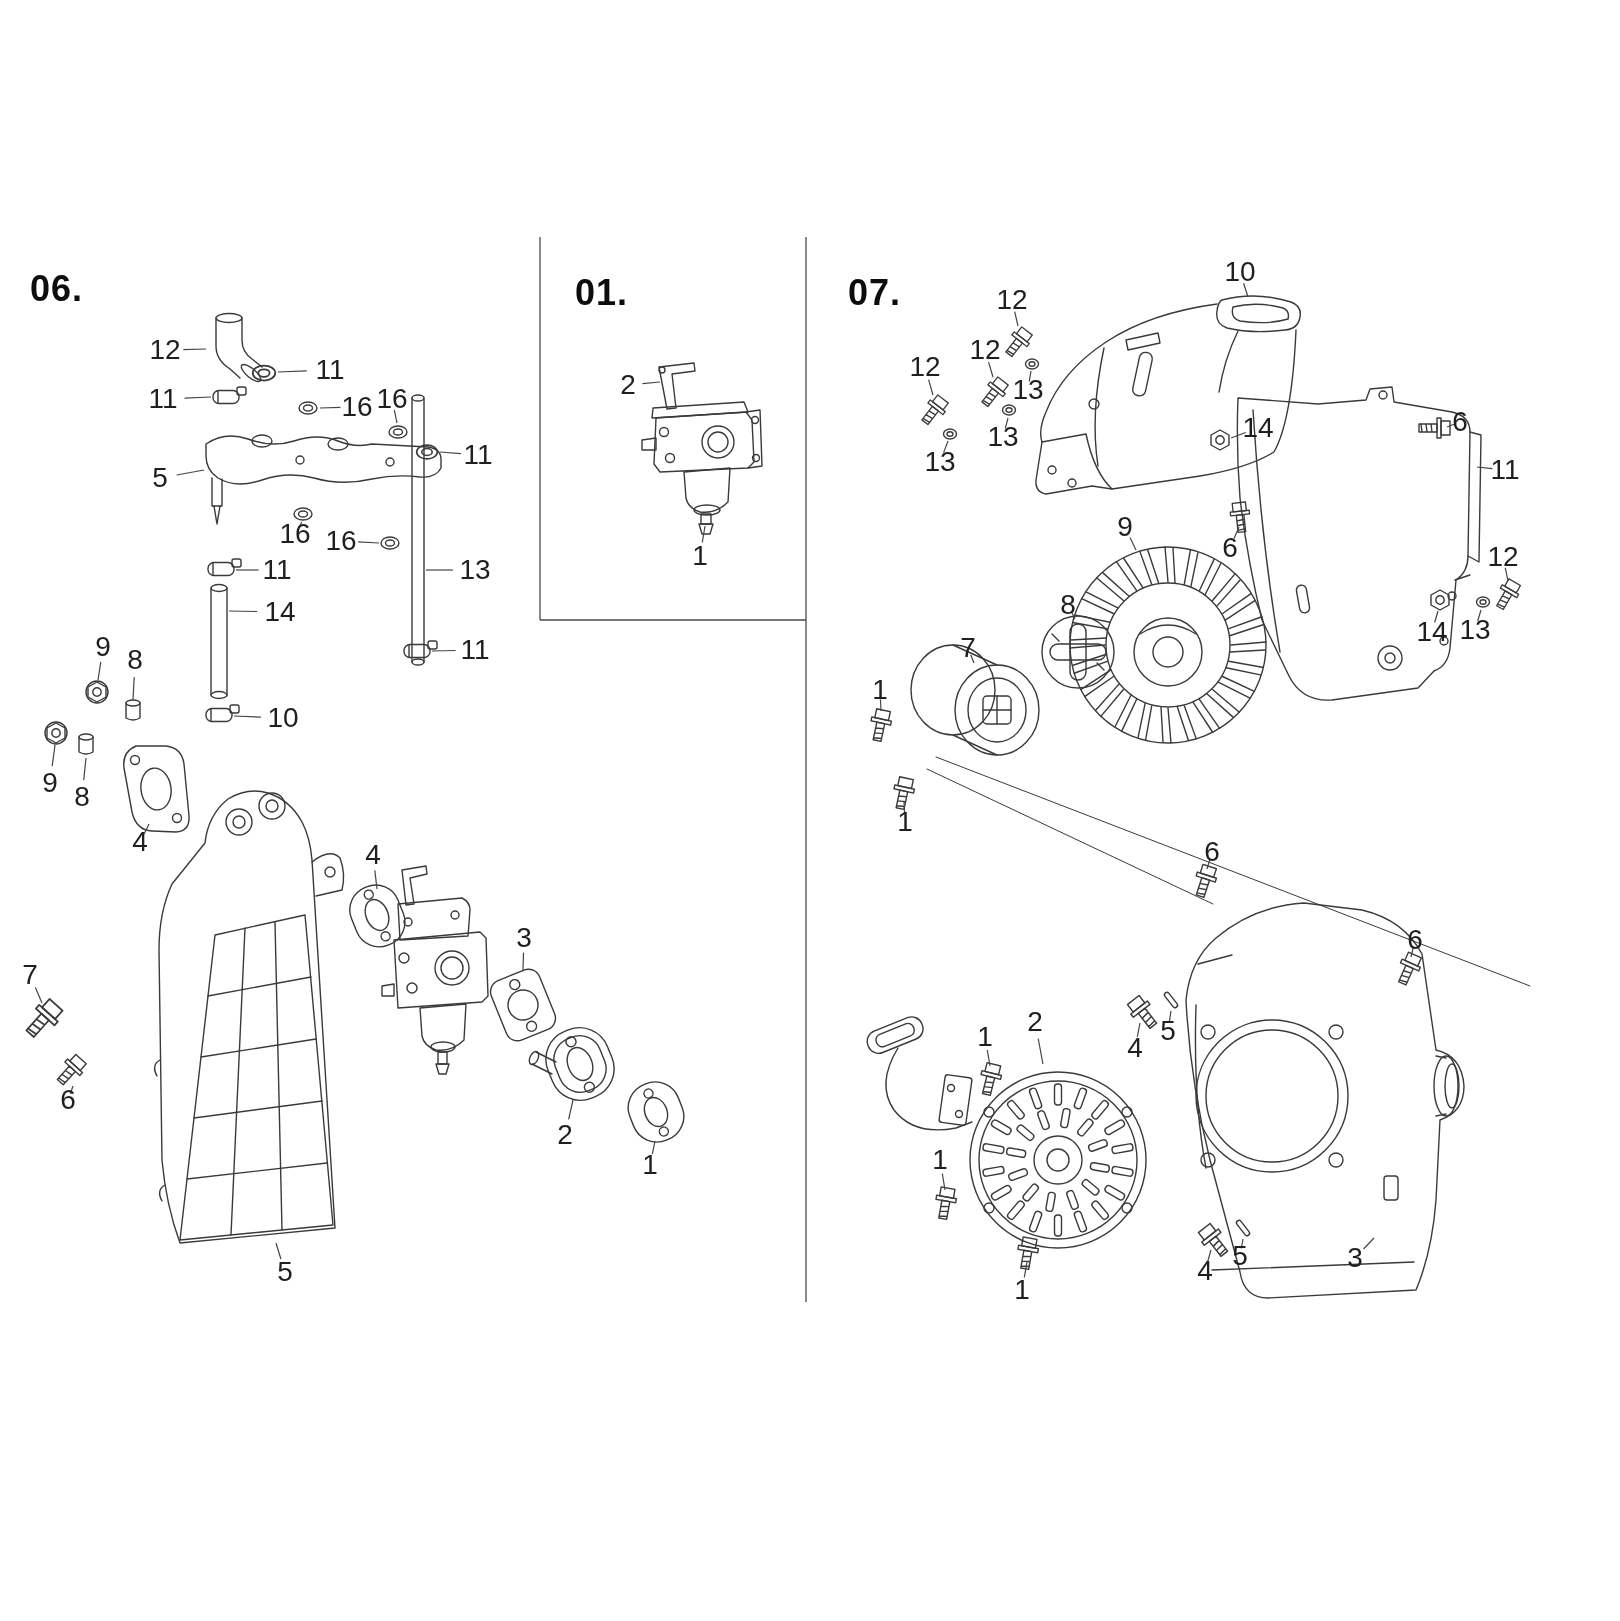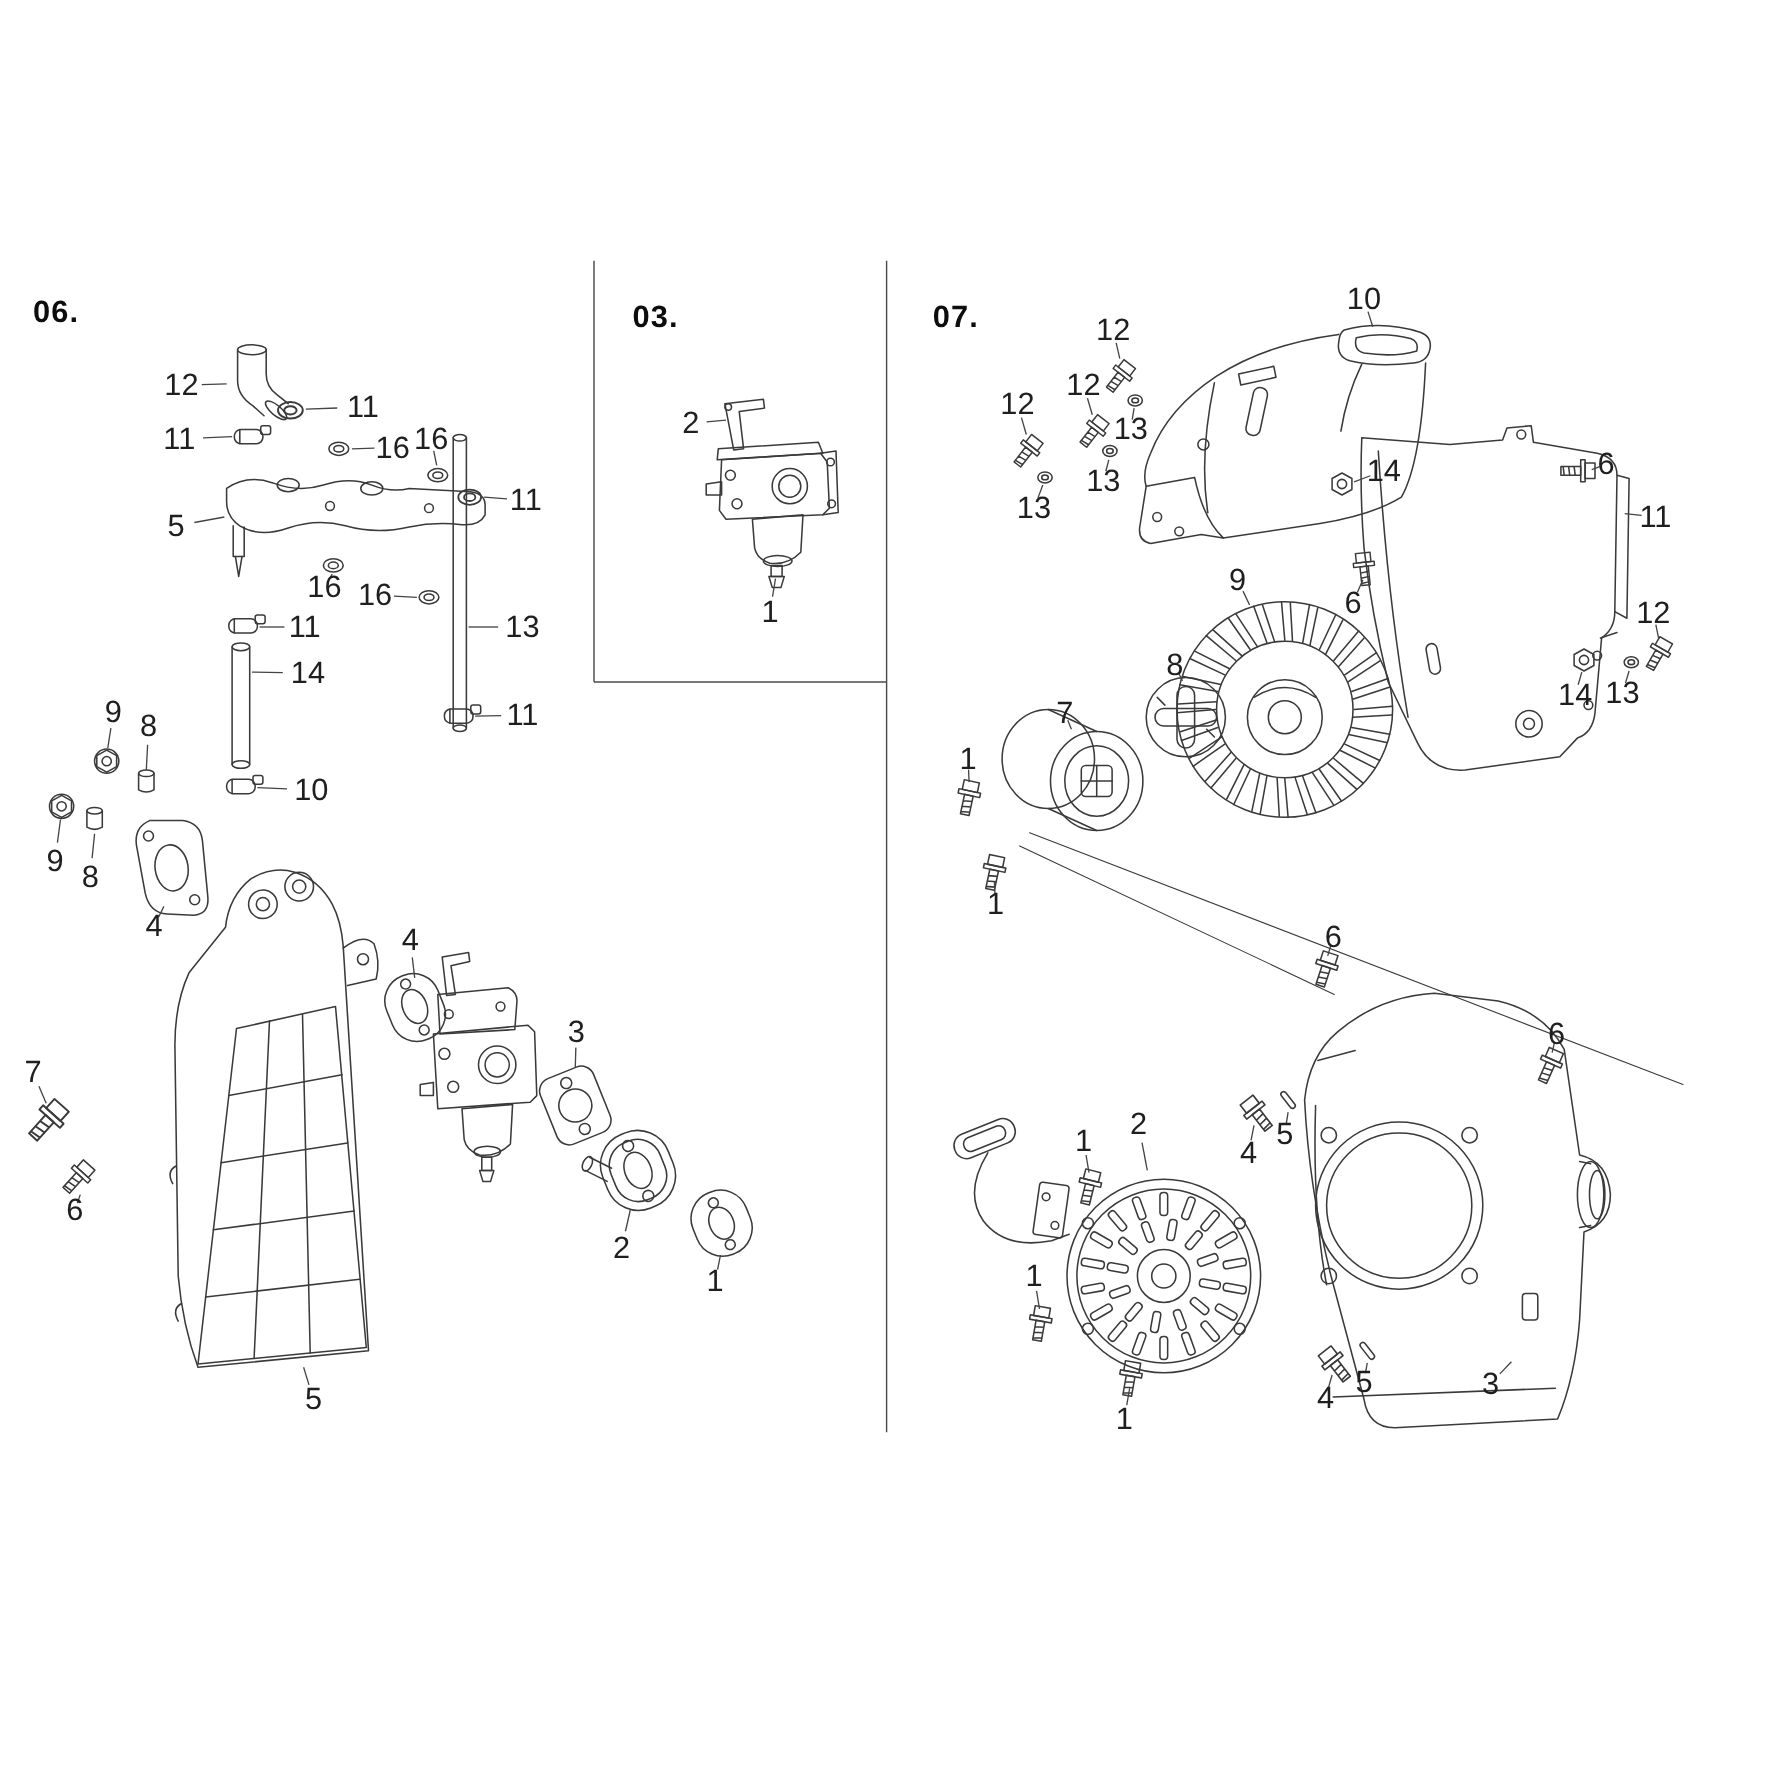--- a/index.html
+++ b/index.html
@@ -1,20 +1,20 @@
 <!DOCTYPE html>
 <html><head>
 <meta charset="utf-8">
 <style>
   *{box-sizing:border-box}
   html,body{margin:0;padding:0;background:#ddd}
   .page{position:relative;width:1620px;height:1621px;background:#ffffff;
         font-family:"Liberation Sans","DejaVu Sans",sans-serif;overflow:hidden}
   #diagram{position:absolute;left:0;top:0}
-  .section-title{position:absolute;font-size:28px;font-weight:700;color:#0d0d0d;letter-spacing:1px}
+  .section-title{position:absolute;font-size:36px;font-weight:700;color:#0d0d0d;letter-spacing:1px}
   #callout-layer{position:absolute;left:0;top:0;width:100%;height:100%;pointer-events:none}
   .callout{position:absolute;transform:translate(-50%,-50%);font-size:28px;color:#1f1f1f;line-height:1;white-space:nowrap}
 </style>
 </head>
 <body>
 
 <div class="page">
 
 <svg id="diagram" width="1620" height="1621" viewBox="0 0 1620 1621">
   <defs>
@@ -486,21 +486,21 @@
         <line x1="1169.3" y1="1022.0" x2="1171" y2="1011"></line>
         <line x1="942.3" y1="1173.5" x2="945" y2="1190"></line>
         <line x1="1024.3" y1="1277.4" x2="1027" y2="1262"></line>
         <line x1="1207.7" y1="1261.5" x2="1211" y2="1250"></line>
         <line x1="1241.3" y1="1248.3" x2="1243" y2="1239"></line>
         <line x1="1363.5" y1="1249.0" x2="1374" y2="1238"></line>
       </g>
 </svg>
 
 <div class="section-title" style="left:30px;top:268px">06.</div>
-<div class="section-title" style="left:575px;top:272px">03.</div>
+<div class="section-title" style="left:575px;top:272px">01.</div>
 <div class="section-title" style="left:848px;top:272px">07.</div>
 
 <div id="callout-layer">
       <div class="callout" style="left: 165px; top: 350px;">12</div>
       <div class="callout" style="left: 330px; top: 370px;">11</div>
       <div class="callout" style="left: 163px; top: 399px;">11</div>
       <div class="callout" style="left: 357px; top: 407px;">16</div>
       <div class="callout" style="left: 392px; top: 399px;">16</div>
       <div class="callout" style="left: 160px; top: 478px;">5</div>
       <div class="callout" style="left: 478px; top: 455px;">11</div>

